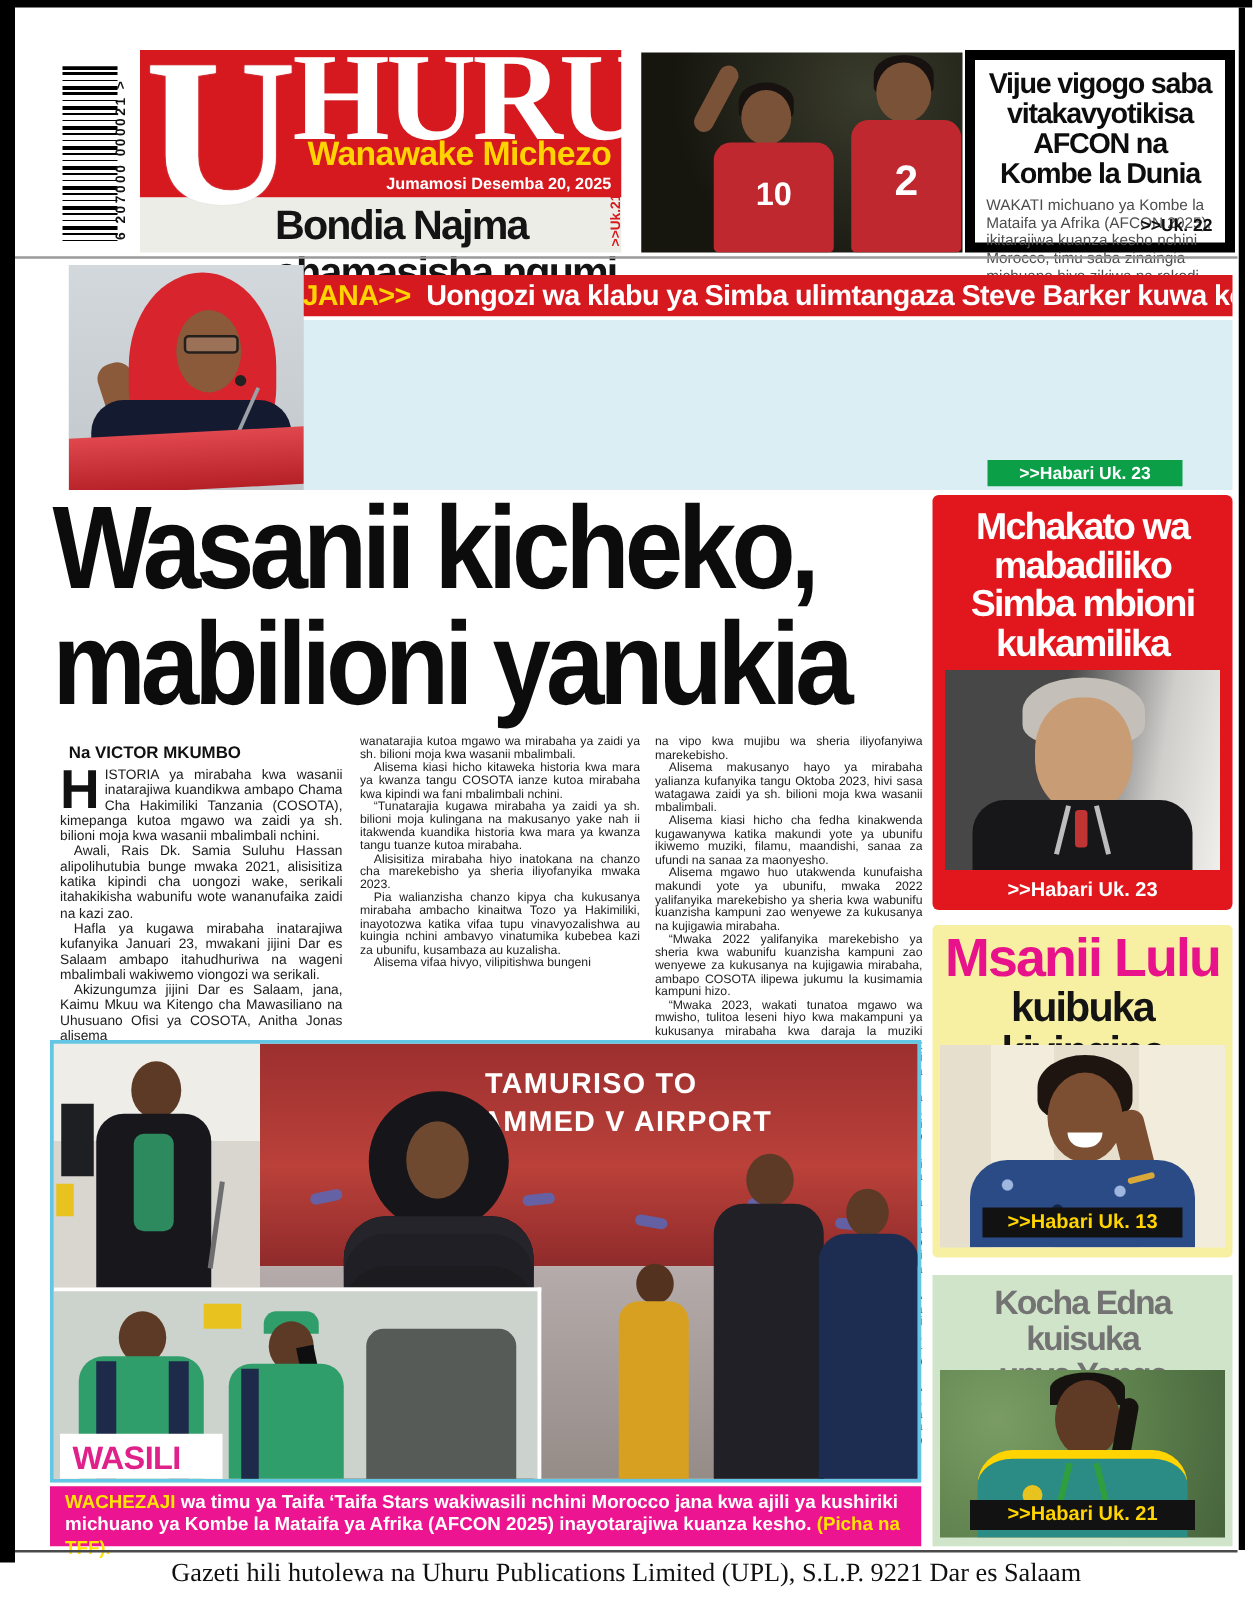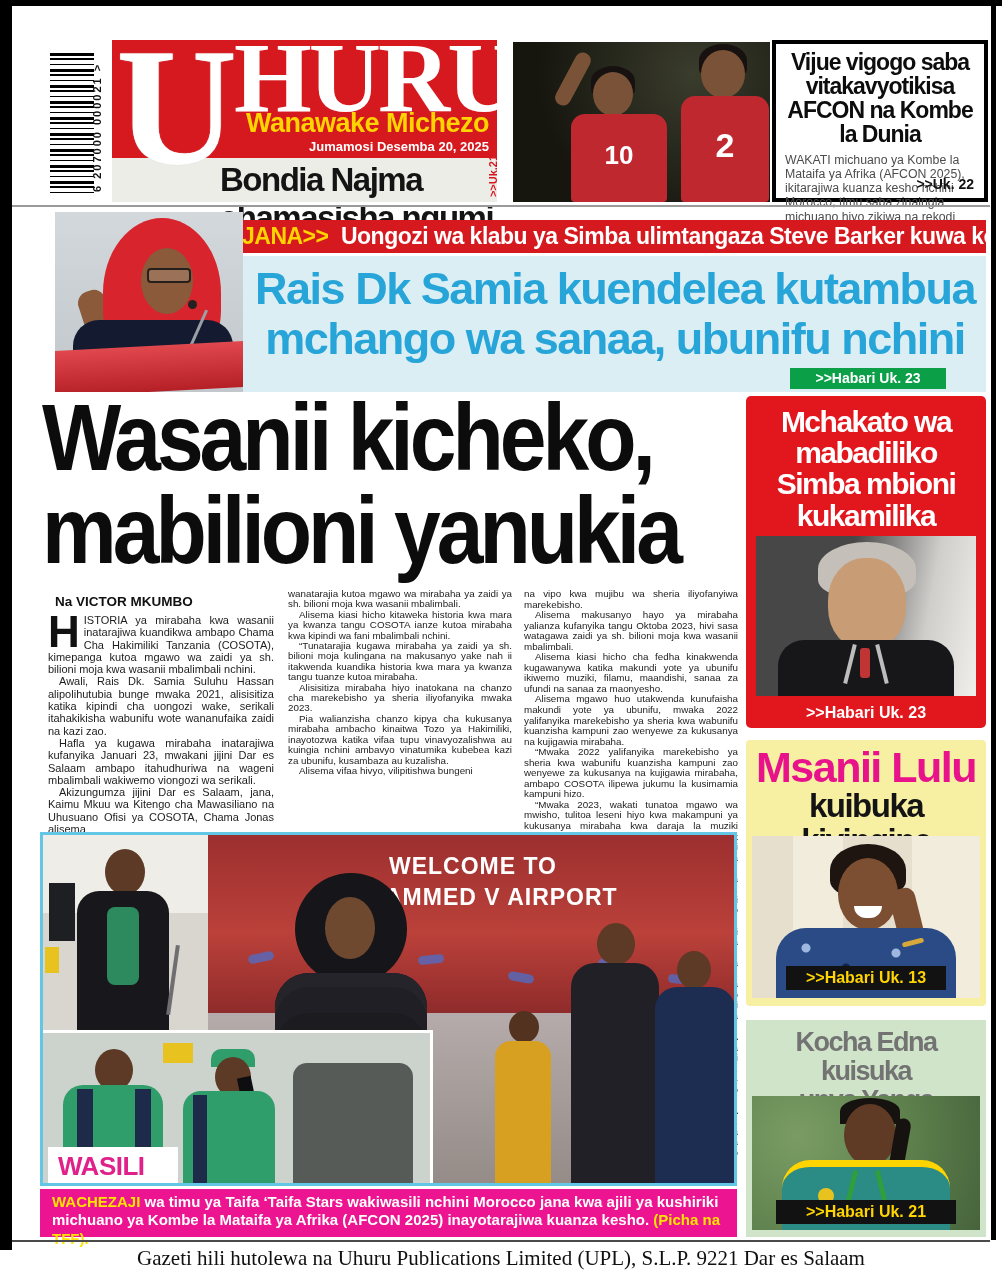--- a/index.html
+++ b/index.html
@@ -32,21 +32,21 @@
   .afcon-photo{left:513px;top:42px;width:257px;height:160px;overflow:hidden;
     background:radial-gradient(circle at 70% 20%,#3a3c2c,#16160f 70%);}
   .af-head{position:absolute;border-radius:50%;background:#7a5238;}
   .af-hair{position:absolute;border-radius:50% 50% 20% 20%;background:#171210;}
   .af-shirt{position:absolute;background:#c02830;border-radius:14px 14px 4px 4px;}
   .af-num{position:absolute;color:#fff;font-weight:bold;text-align:center;width:100%;}
   .af-arm{position:absolute;background:#7a5238;border-radius:8px;}
   .side-ref{left:494px;top:146px;width:16px;height:60px;}
   .side-ref span{position:absolute;left:-22px;top:24px;transform:rotate(-90deg);color:#d6191f;
     font-weight:bold;font-size:11px;white-space:nowrap;}
-  .afcon-box{left:772px;top:40px;width:216px;height:162px;background:#fff;border:4px solid #000000;box-sizing:border-box;padding:6px 9px;}
+  .afcon-box{left:772px;top:40px;width:216px;height:162px;background:#fff;border:8px solid #000000;box-sizing:border-box;padding:6px 9px;}
   .afcon-box h2{margin:0;font-size:23px;line-height:1.05;text-align:center;letter-spacing:-1px;color:#0d0d0d;}
   .afcon-box p{margin:6px 0 0;font-size:12.3px;line-height:1.16;color:#4c4c4c;}
   .afcon-ref{position:absolute;right:10px;bottom:6px;font-weight:bold;font-size:14px;color:#111;}
 
   
   .banner{left:228px;top:220px;width:758px;height:33px;background:#d6191f;line-height:33px;white-space:nowrap;overflow:hidden;}
   .banner .tag{color:#ffd400;font-weight:bold;font-size:23px;margin-left:14px;letter-spacing:-0.5px;}
   .banner .txt{color:#fff;font-weight:bold;font-size:23px;letter-spacing:-0.5px;margin-left:8px;}
   .teaser{left:57px;top:256px;width:929px;height:136px;background:#daeef4;}
   .teaser-lines{position:absolute;left:195px;right:8px;top:8px;text-align:center;color:#28a5d8;
@@ -210,24 +210,20 @@
     <span class="afcon-ref">&gt;&gt;Uk. 22</span>
   </div>
 
   <div class="abs rule" style="left:12px;top:205px;width:978px;"></div>
 
   <div class="abs banner">
     <span class="tag">JANA&gt;&gt;</span>
     <span class="txt">Uongozi wa klabu ya Simba ulimtangaza Steve Barker kuwa kocha mkuu</span>
   </div>
   <div class="abs teaser">
-    <div class="teaser-lines">
-      <div>Rais Dk Samia kuendelea kutambua</div>
-      <div>mchango wa sanaa, ubunifu nchini</div>
-    </div>
     <div class="teaser-ref">&gt;&gt;Habari Uk. 23</div>
   </div>
   <div class="abs samia">
     <div class="sm-hand"></div>
     <div class="sm-hijab"></div>
     <div class="sm-face"></div>
     <div class="sm-glass"></div>
     <div class="sm-body"></div>
     <div class="sm-mic"></div>
     <div class="sm-michead"></div>
@@ -237,21 +233,21 @@
   <div class="abs lead-headline">
     <div>Wasanii kicheko,</div>
     <div>mabilioni yanukia</div>
   </div>
   <div class="abs byline">Na VICTOR MKUMBO</div>
 
   <div class="abs col col1">
     <p><span class="dropcap">H</span><span>ISTORIA ya mirabaha kwa wasanii inatarajiwa kuandikwa ambapo Chama Cha Hakimiliki Tanzania (COSOTA), kimepanga kutoa mgawo wa zaidi ya sh. bilioni moja kwa wasanii mbalimbali nchini.</span></p>
     <p>Awali, Rais Dk. Samia Suluhu Hassan alipolihutubia bunge mwaka 2021, alisisitiza katika kipindi cha uongozi wake, serikali itahakikisha wabunifu wote wananufaika zaidi na kazi zao.</p>
     <p>Hafla ya kugawa mirabaha inatarajiwa kufanyika Januari 23, mwakani jijini Dar es Salaam ambapo itahudhuriwa na wageni mbalimbali wakiwemo viongozi wa serikali.</p>
-    <p>Akizungumza jijini Dar es Salaam, jana, Kaimu Mkuu wa Kitengo cha Mawasiliano na Uhusuano Ofisi ya COSOTA, Chama Jonas alisema</p>
+    <p>Akizungumza jijini Dar es Salaam, jana, Kaimu Mkuu wa Kitengo cha Mawasiliano na Uhusuano Ofisi ya COSOTA, Anitha Jonas alisema</p>
   </div>
   <div class="abs col col2">
     <p>wanatarajia kutoa mgawo wa mirabaha ya zaidi ya sh. bilioni moja kwa wasanii mbalimbali.</p>
     <p>Alisema kiasi hicho kitaweka historia kwa mara ya kwanza tangu COSOTA ianze kutoa mirabaha kwa kipindi wa fani mbalimbali nchini.</p>
     <p>“Tunatarajia kugawa mirabaha ya zaidi ya sh. bilioni moja kulingana na makusanyo yake nah ii itakwenda kuandika historia kwa mara ya kwanza tangu tuanze kutoa mirabaha.</p>
     <p>Alisisitiza mirabaha hiyo inatokana na chanzo cha marekebisho ya sheria iliyofanyika mwaka 2023.</p>
     <p>Pia walianzisha chanzo kipya cha kukusanya mirabaha ambacho kinaitwa Tozo ya Hakimiliki, inayotozwa katika vifaa tupu vinavyozalishwa au kuingia nchini ambavyo vinatumika kubebea kazi za ubunifu, kusambaza au kuzalisha.</p>
     <p>Alisema vifaa hivyo, vilipitishwa bungeni</p>
   </div>
   <div class="abs col col3">
@@ -272,21 +268,21 @@
     <div class="ap-left">
       <div class="ap-screen"></div>
       <div class="ap-sign-y"></div>
       <div class="ap-p1-head"></div>
       <div class="ap-p1-body"></div>
       <div class="ap-p1-green"></div>
       <div class="ap-p1-lug"></div>
     </div>
     <div class="ap-wall">
       <div class="ap-sign">
-        <div>WELCOME TO</div>
+        <div>TAMURISO TO</div>
         <div>MOHAMMED V AIRPORT</div>
       </div>
       <div class="ap-dash" style="left:40px;top:118px;transform:rotate(-12deg);"></div>
       <div class="ap-dash" style="left:120px;top:132px;transform:rotate(8deg);"></div>
       <div class="ap-dash" style="left:210px;top:120px;transform:rotate(-6deg);"></div>
       <div class="ap-dash" style="left:300px;top:138px;transform:rotate(10deg);"></div>
       <div class="ap-dash" style="left:390px;top:122px;transform:rotate(-10deg);"></div>
       <div class="ap-dash" style="left:460px;top:140px;transform:rotate(6deg);"></div>
     </div>
     <div class="ap-floor"></div>

